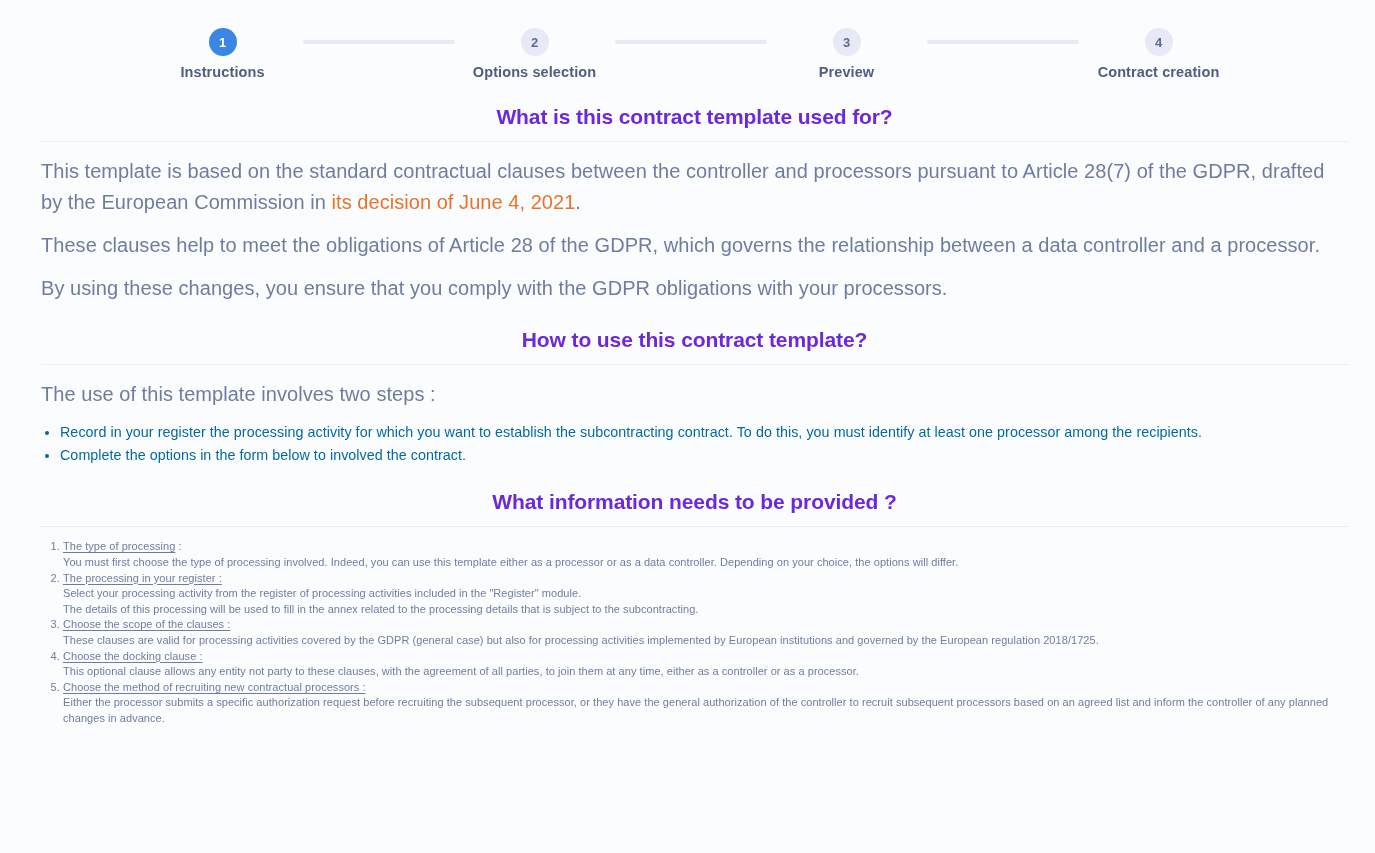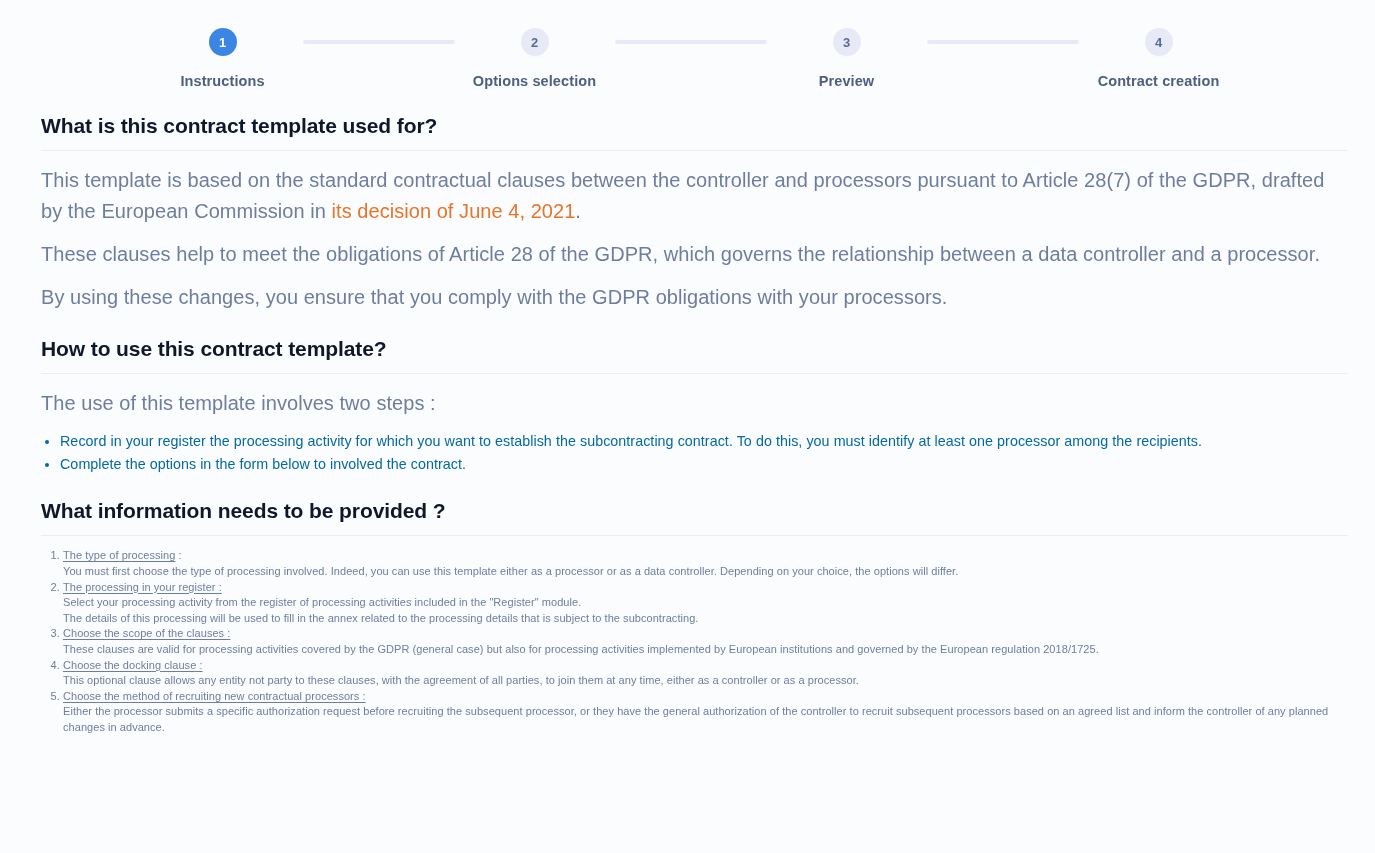--- a/index.html
+++ b/index.html
@@ -56,21 +56,21 @@
     color: #5a6a96;
     letter-spacing: 0;
   }
 
   .step.active .step-circle {
     background: #3b86e4;
     color: #ffffff;
   }
 
   .step-label {
-    margin-top: 17px;
+    margin-top: 8px;
     font-size: 14.5px;
     font-weight: 700;
     color: #4f5d7e;
     white-space: nowrap;
     letter-spacing: 0.1px;
   }
 
   .step-line {
     flex: 0 0 auto;
     width: 152px;
@@ -82,26 +82,27 @@
 
   
   .content {
     padding: 0 27px 0 41px;
     margin-top: 25px;
   }
 
   h2.section-title {
     font-size: 21px;
     font-weight: 700;
-    color: #0f172a;
+    color: #6d28d9;
     letter-spacing: -0.1px;
     padding-bottom: 12px;
     border-bottom: 1px solid #e9edf4;
     margin-bottom: 14px;
     margin-top: 0;
+    text-align: center;
   }
 
   .block + .block { margin-top: 24px; }
 
   p.body-text {
     font-size: 20px;
     line-height: 1.55;
     color: #6e7d9f;
     margin: 0 0 12px 0;
     letter-spacing: 0.05px;

